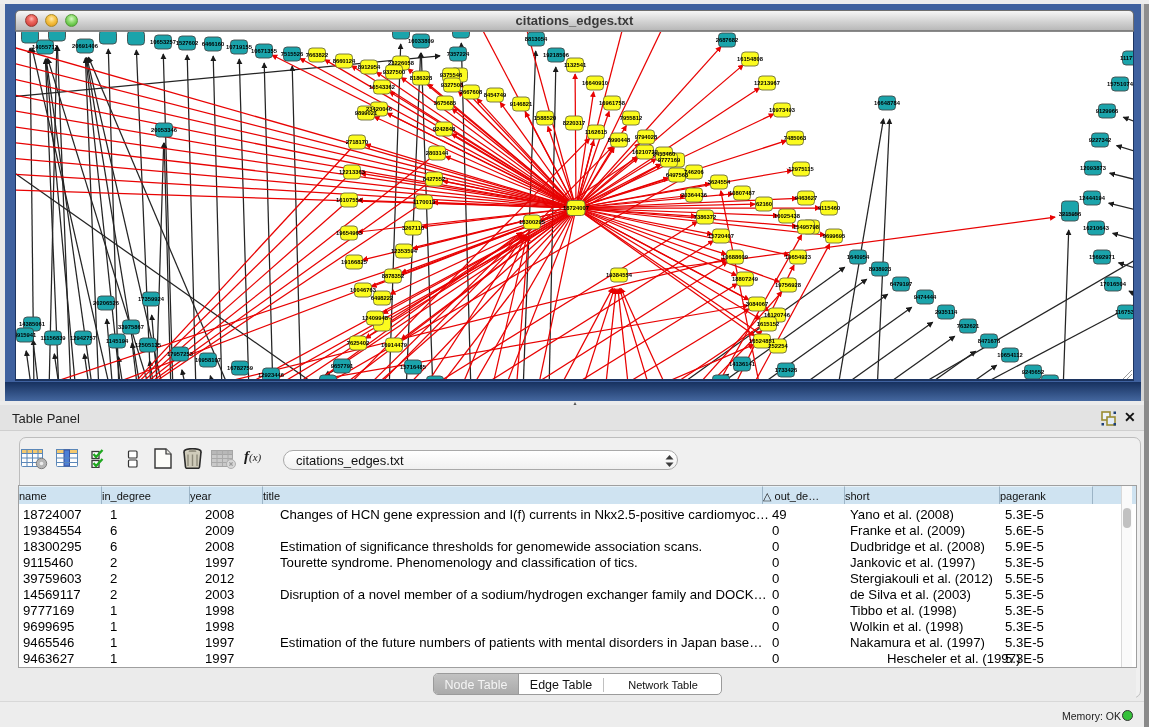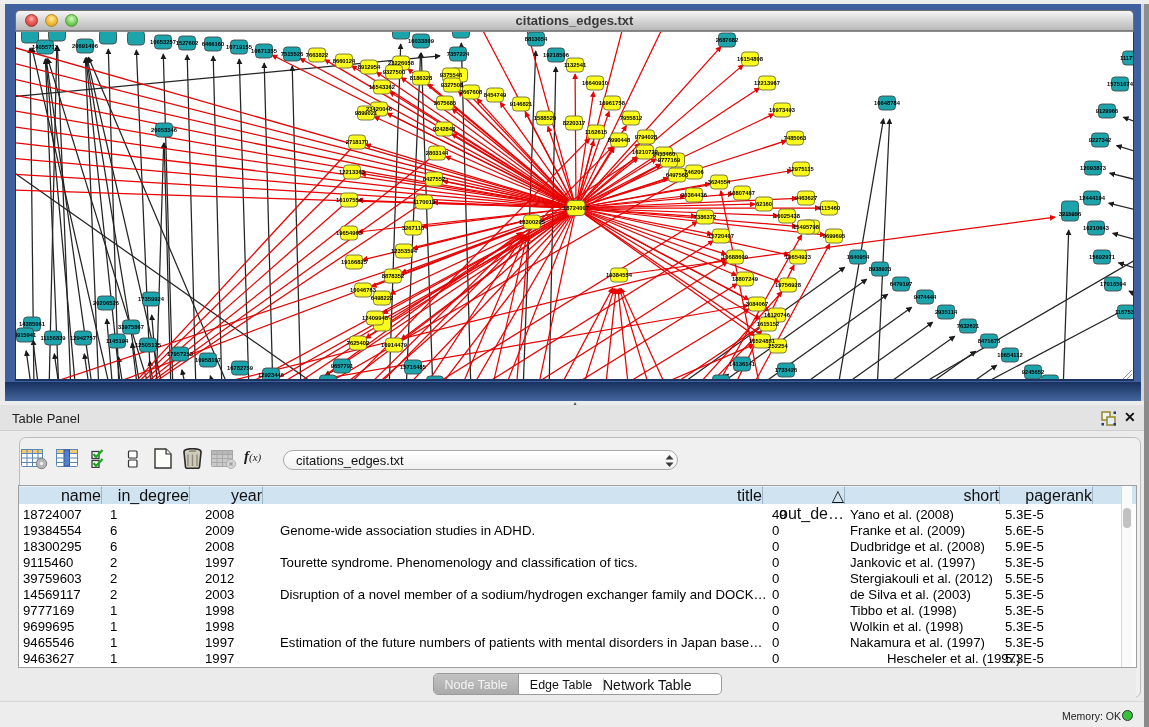--- a/index.html
+++ b/index.html
@@ -591,46 +591,47 @@
 
 <div class="abs" style="left:19px;top:486px;width:1117px;height:18px;background:#cfe3f1"></div>
 <div class="abs hdr" style="left:19px;top:486px;width:83px;">name</div>
 <div class="abs hdr" style="left:102px;top:486px;width:88px;">in_degree</div>
 <div class="abs hdr" style="left:190px;top:486px;width:73px;">year</div>
 <div class="abs hdr" style="left:263px;top:486px;width:500px;">title</div>
 <div class="abs hdr" style="left:763px;top:486px;width:82px;">△ out_de…</div>
 <div class="abs hdr" style="left:845px;top:486px;width:155px;">short</div>
 <div class="abs hdr" style="left:1000px;top:486px;width:93px;">pagerank</div>
 <style>
-.hdr { height:18px; font-size:16px; color:#111; text-align:right; line-height:18px;
+.hdr { height:18px; font-size:11px; color:#111; text-align:left; line-height:18px;
        border-right:1px solid #9cb4c6; border-top:1px solid #e8f2f8; }
 .trow { position:absolute; left:19px; width:1117px; height:16px; font-size:13.2px; color:#000; }
 .trow span { position:absolute; top:1px; white-space:nowrap; }
 </style>
 <div class="trow" style="top:506px">
     <span style="left:4px">18724007</span>
     <span style="left:91px">1</span>
     <span style="left:186px">2008</span>
+    <span style="left:261px">Changes of HCN gene expression and I(f) currents in Nkx2.5‑positive cardiomyoc…</span>
     <span style="left:753px">49</span>
     <span style="left:831px">Yano et al. (2008)</span>
     <span style="left:986px">5.3E‑5</span>
   </div>
 <div class="trow" style="top:522px">
     <span style="left:4px">19384554</span>
     <span style="left:91px">6</span>
     <span style="left:186px">2009</span>
-    <span style="left:261px">Genome‑wide association studies in ADHD.</span>
     <span style="left:753px">0</span>
     <span style="left:831px">Franke et al. (2009)</span>
     <span style="left:986px">5.6E‑5</span>
   </div>
 <div class="trow" style="top:538px">
     <span style="left:4px">18300295</span>
     <span style="left:91px">6</span>
     <span style="left:186px">2008</span>
+    <span style="left:261px">Estimation of significance thresholds for genomewide association scans.</span>
     <span style="left:753px">0</span>
     <span style="left:831px">Dudbridge et al. (2008)</span>
     <span style="left:986px">5.9E‑5</span>
   </div>
 <div class="trow" style="top:554px">
     <span style="left:4px">9115460</span>
     <span style="left:91px">2</span>
     <span style="left:186px">1997</span>
     <span style="left:261px">Tourette syndrome. Phenomenology and classification of tics.</span>
     <span style="left:753px">0</span>
@@ -693,19 +694,19 @@
 
 <div class="abs" style="left:1121px;top:486px;width:11px;height:181px;background:#fafafa;border-left:1px solid #d9d9d9"></div>
 <div class="abs" style="left:1123px;top:508px;width:8px;height:20px;background:#c1c1c1;border-radius:4px"></div>
 
 <div class="abs" style="left:433px;top:673px;width:289px;height:22px;border:1px solid #9b9b9b;border-radius:5px;background:#ffffff;overflow:hidden">
   <div class="abs" style="left:0;top:0;width:85px;height:22px;background:linear-gradient(#c2c2c2,#a8a8a8);border-right:1px solid #9b9b9b;
        color:#f4f4f4;font-size:12.5px;text-align:center;line-height:22px">Node Table</div>
   <div class="abs" style="left:85px;top:0;width:84px;height:22px;
        color:#111;font-size:12.5px;text-align:center;line-height:22px">Edge Table</div>
   <div class="abs" style="left:169px;top:4px;width:1px;height:14px;background:#c0c0c0"></div>
-  <div class="abs" style="left:169px;top:0;width:120px;height:22px;color:#111;font-size:14px;text-align:left;line-height:22px">Network Table</div>
+  <div class="abs" style="left:169px;top:0;width:120px;height:22px;color:#111;font-size:11px;text-align:center;line-height:22px">Network Table</div>
 </div>
 
 <div class="abs" style="left:0;top:701px;width:1149px;height:26px;background:#ededed;border-top:1px solid #d8d8d8"></div>
 <div class="abs" style="left:1062px;top:710px;font-size:10.5px;color:#222">Memory: OK</div>
 <div class="abs" style="left:1122px;top:710px;width:11px;height:11px;border-radius:50%;background:#35c13a;border:1px solid #333"></div>
 <div class="abs" style="left:1144px;top:701px;width:5px;height:26px;background:#8a8a8a"></div>
 
 </body></html>

